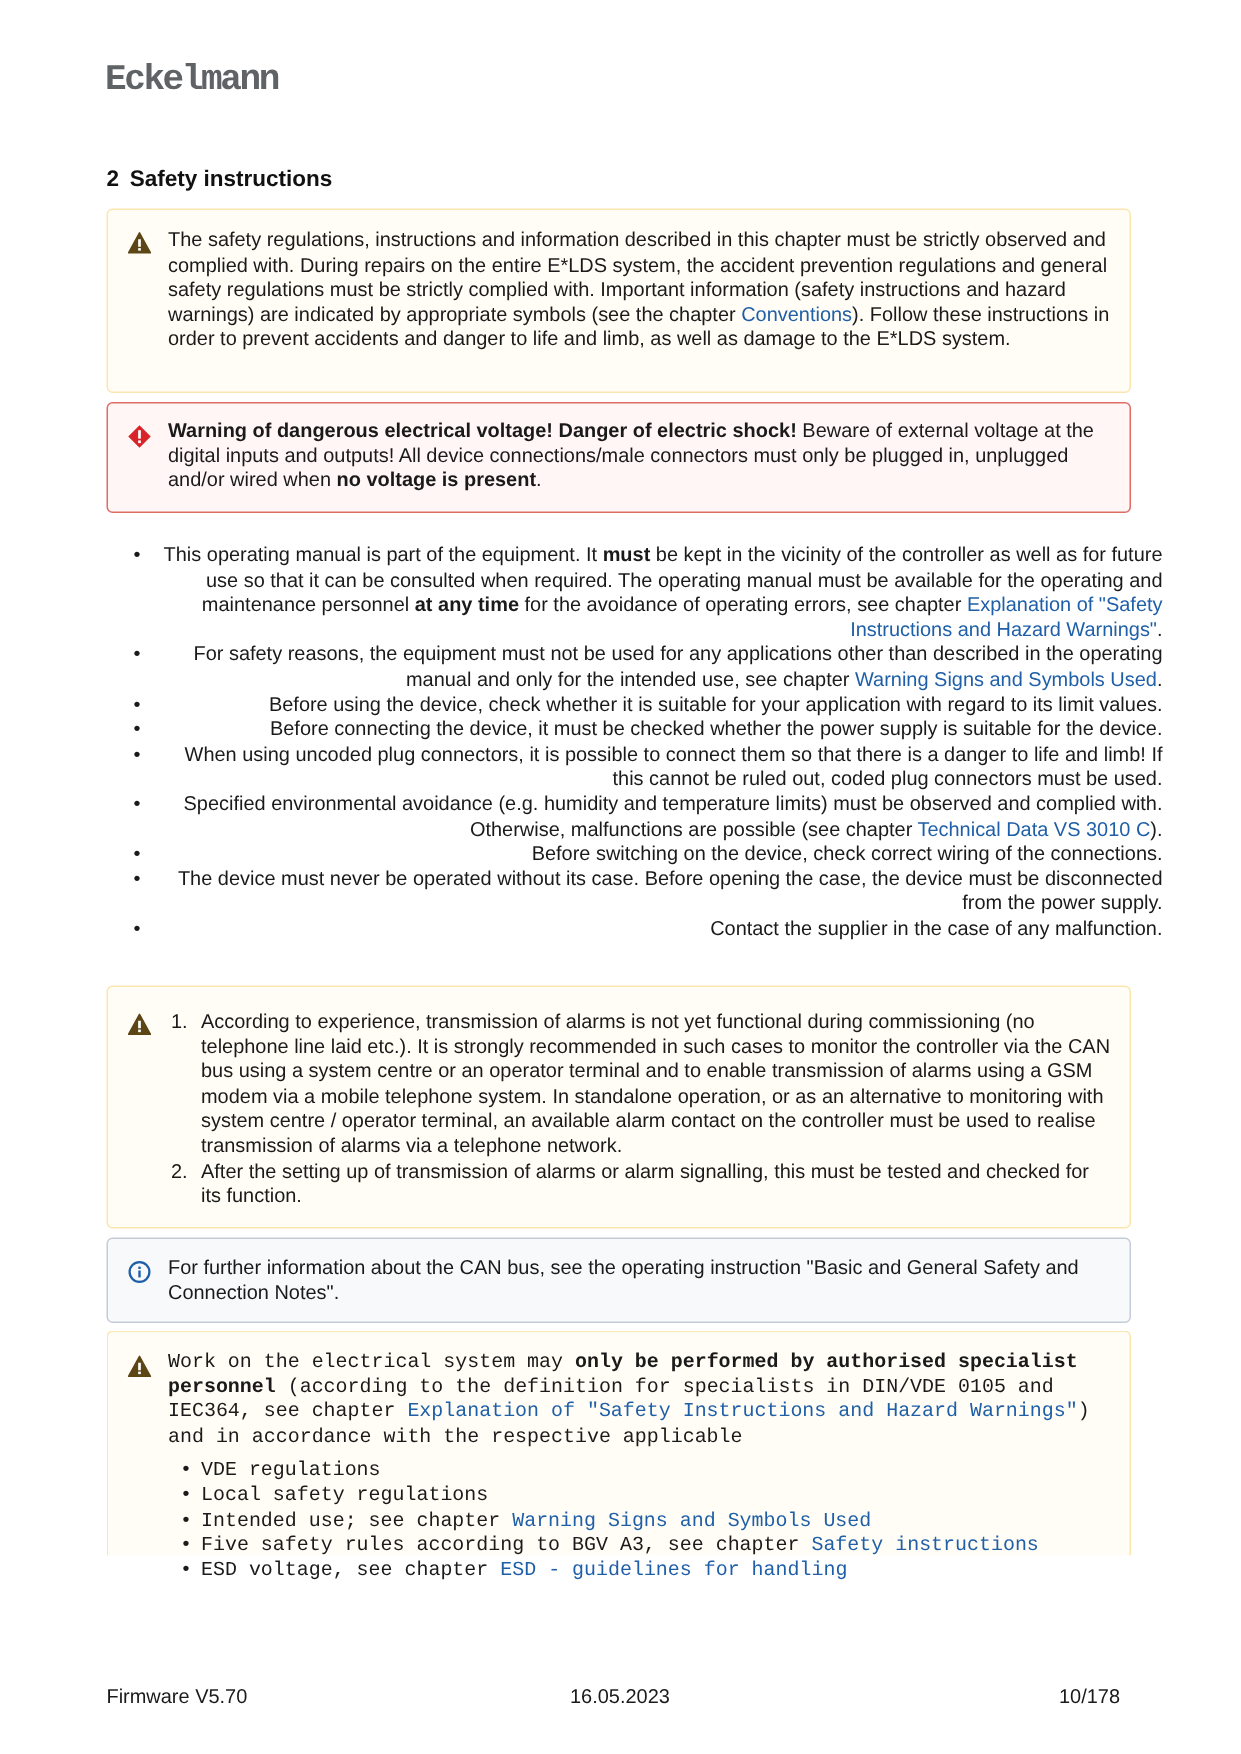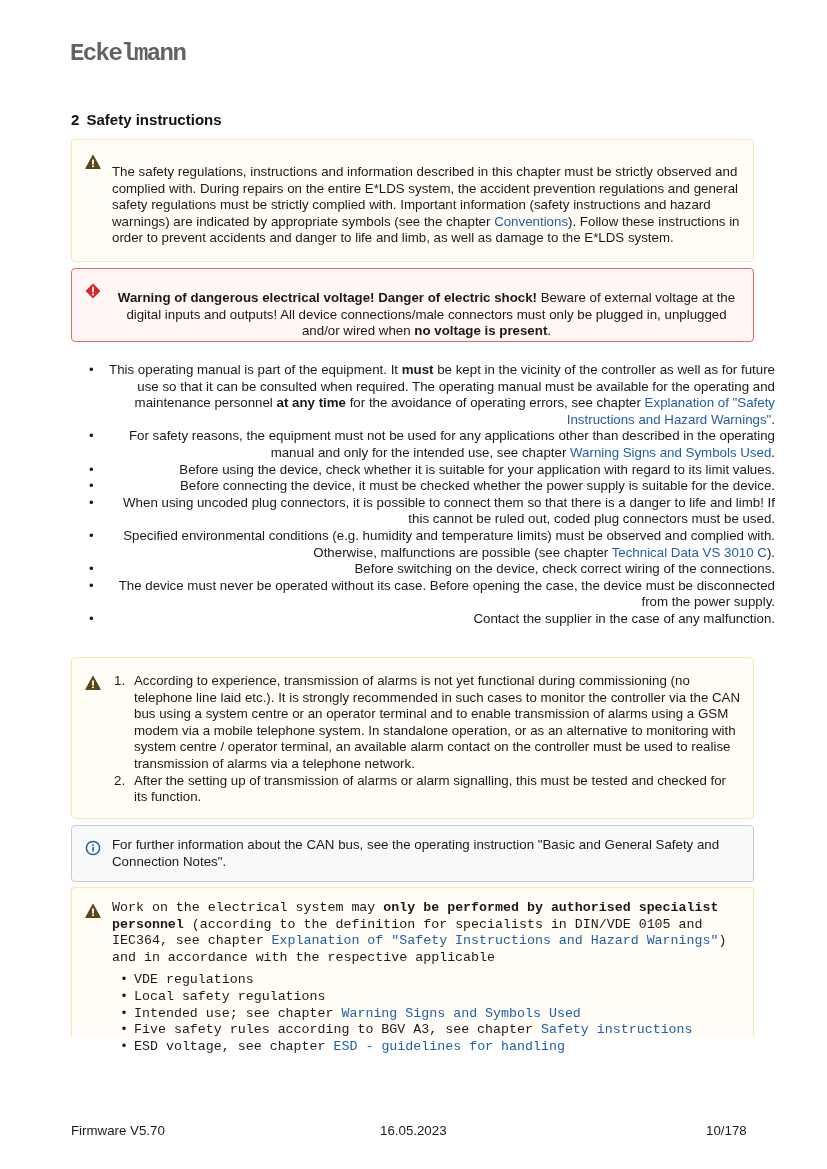--- a/index.html
+++ b/index.html
@@ -38,45 +38,45 @@
   ul.sub li::before { content: "•"; position: absolute; left: 4px; top: 0; }
   .footer { position: absolute; top: 1123px; font-size: 13.3px; color: #1a1a1a; }
 </style>
 </head>
 <body>
 
 <div class="logo">Eckelmann</div>
 
 <div class="h2"><span class="num">2</span> <span>Safety instructions</span></div>
 
-<div class="box warn" style="top:139px; height:123px; padding-top:24px;">
+<div class="box warn" style="top:139px; height:123px; padding-top:12px;">
   <svg class="icon" viewBox="0 0 16 16" style="top:14px;">
       <path d="M8 1.2 L15.3 14.5 H0.7 Z" fill="#5c4615" stroke="#5c4615" stroke-linejoin="round" stroke-width="1"></path>
       <rect x="7.1" y="5.5" width="1.8" height="5" fill="#fff"></rect>
       <rect x="7.1" y="11.4" width="1.8" height="1.7" fill="#fff"></rect>
     </svg>
   <span>The safety regulations, instructions and information described in this chapter must be strictly observed and complied with. During repairs on the entire E*LDS system, the accident prevention regulations and general safety regulations must be strictly complied with. Important information (safety instructions and hazard warnings) are indicated by appropriate symbols (see the chapter </span><span class="link">Conventions</span><span>). Follow these instructions in order to prevent accidents and danger to life and limb, as well as damage to the E*LDS system.</span>
 </div>
 
-<div class="box danger" style="top:268px; height:74px; padding-top:21px;text-align:center;">
+<div class="box danger" style="top:268px; height:74px; padding-top:10px;">
   <svg class="icon" viewBox="0 0 16 16" style="top:14px;">
       <path d="M8 0.5 L15.5 8 L8 15.5 L0.5 8 Z" fill="#d9232a"></path>
       <rect x="7.1" y="3.8" width="1.8" height="5.6" fill="#fff"></rect>
       <rect x="7.1" y="10.6" width="1.8" height="1.8" fill="#fff"></rect>
     </svg>
   <b>Warning of dangerous electrical voltage! Danger of electric shock!</b><span> Beware of external voltage at the digital inputs and outputs! All device connections/male connectors must only be plugged in, unplugged and/or wired when </span><b>no voltage is present</b><span>.</span>
 </div>
 
 <ul class="bullets">
   <li><span>This operating manual is part of the equipment. It </span><b>must</b><span> be kept in the vicinity of the controller as well as for future use so that it can be consulted when required. The operating manual must be available for the operating and maintenance personnel </span><b>at any time</b><span> for the avoidance of operating errors, see chapter </span><span class="link">Explanation of "Safety Instructions and Hazard Warnings"</span><span>.</span></li>
   <li><span>For safety reasons, the equipment must not be used for any applications other than described in the operating manual and only for the intended use, see chapter </span><span class="link">Warning Signs and Symbols Used</span><span>.</span></li>
   <li><span>Before using the device, check whether it is suitable for your application with regard to its limit values.</span></li>
   <li><span>Before connecting the device, it must be checked whether the power supply is suitable for the device.</span></li>
   <li><span>When using uncoded plug connectors, it is possible to connect them so that there is a danger to life and limb! If this cannot be ruled out, coded plug connectors must be used.</span></li>
-  <li><span>Specified environmental conditions (e.g. humidity and temperature limits) must be observed and complied with. Otherwise, malfunctions are possible (see chapter </span><span class="link">Technical Data VS 3010 C</span><span>).</span></li>
+  <li><span>Specified environmental avoidance (e.g. humidity and temperature limits) must be observed and complied with. Otherwise, malfunctions are possible (see chapter </span><span class="link">Technical Data VS 3010 C</span><span>).</span></li>
   <li><span>Before switching on the device, check correct wiring of the connections.</span></li>
   <li><span>The device must never be operated without its case. Before opening the case, the device must be disconnected from the power supply.</span></li>
   <li><span>Contact the supplier in the case of any malfunction.</span></li>
 </ul>
 
 <div class="box warn" style="top:657px; height:162px; padding-top:15px; padding-left:42px;">
   <svg class="icon" viewBox="0 0 16 16" style="top:17px;">
       <path d="M8 1.2 L15.3 14.5 H0.7 Z" fill="#5c4615" stroke="#5c4615" stroke-linejoin="round" stroke-width="1"></path>
       <rect x="7.1" y="5.5" width="1.8" height="5" fill="#fff"></rect>
       <rect x="7.1" y="11.4" width="1.8" height="1.7" fill="#fff"></rect>

